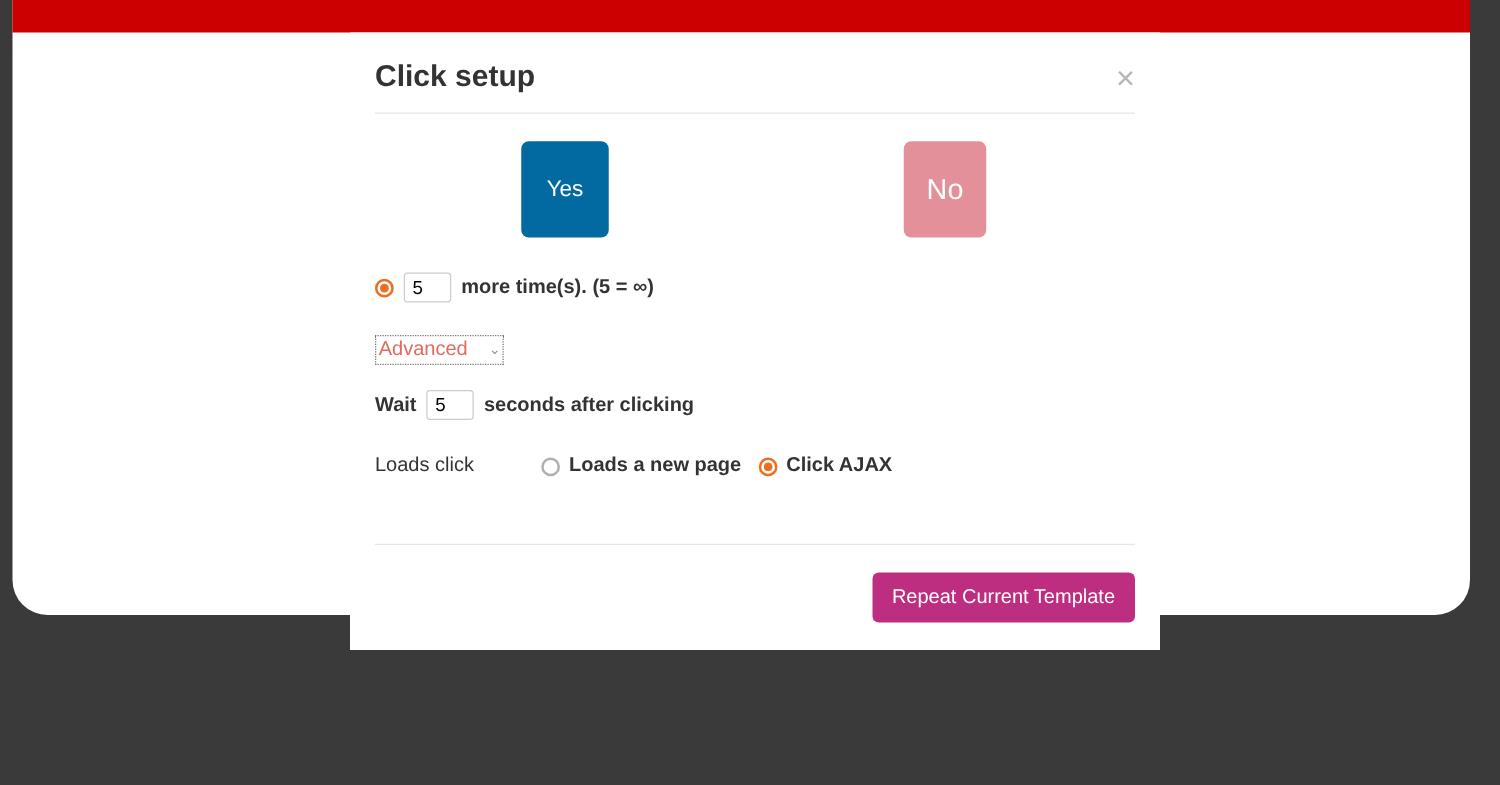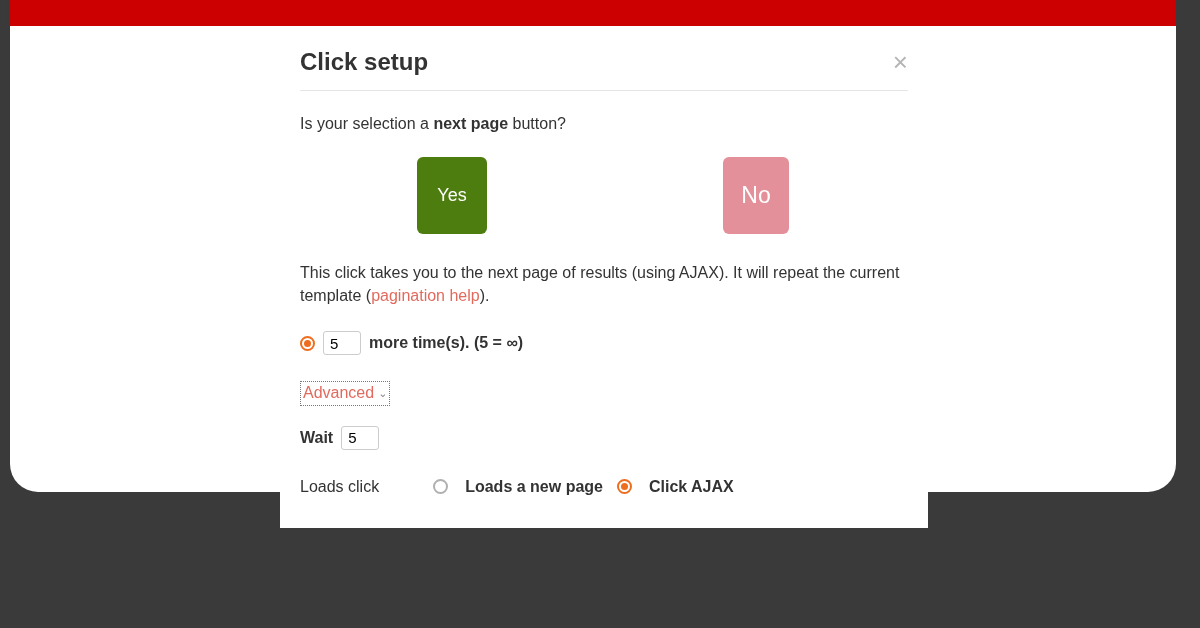--- a/index.html
+++ b/index.html
@@ -58,21 +58,21 @@
     line-height: 1.4;
   }
   .q-line { margin-bottom: 22px; }
   .q-line .bold { font-weight: 700; }
   .yn-row {
     display: flex;
     margin-bottom: 28px;
   }
   .yn-left, .yn-right { flex: 1; display: flex; justify-content: center; }
   .btn-yes {
-    background: #4d7c0f;
+    background: #0369a1;
     color: #fff;
     border: none;
     border-radius: 6px;
     padding: 28px 20px;
     font-size: 18px;
     cursor: pointer;
   }
   .btn-no {
     background: #e4909a;
     color: #fff;
@@ -113,21 +113,21 @@
     border: 1px solid #ccc;
     border-radius: 3px;
     text-align: left;
     padding: 0 6px;
     font-size: 15px;
     font-weight: 400;
   }
   .advanced-toggle {
     display: inline-flex;
     align-items: center;
-    gap: 4px;
+    gap: 17px;
     color: #e16a5e;
     border: 1px dotted #777;
     padding: 0 2px;
     font-size: 16px;
     margin-bottom: 20px;
     cursor: pointer;
   }
   .chev { font-size: 11px; color: #888; }
   .wait-row {
     display: flex;
@@ -136,21 +136,21 @@
     font-weight: 700;
     margin-bottom: 26px;
   }
   .loadtype-row {
     display: flex;
     align-items: center;
     gap: 14px;
     margin-bottom: 20px;
   }
   .loadtype-row .lbl { font-weight: 400; margin-right: 40px; }
-  .loadtype-row .opt { display: flex; align-items: center; gap: 17px; font-weight: 700; }
+  .loadtype-row .opt { display: flex; align-items: center; gap: 7px; font-weight: 700; }
   .modal-footer {
     border-top: 1px solid #e5e5e5;
     margin: 20px 20px 0 20px;
     padding: 22px 0;
     display: flex;
     justify-content: flex-end;
   }
   .btn-primary {
     background: #be2e80;
     color: #fff;
@@ -169,62 +169,60 @@
 
   <div class="modal">
 
     <div class="modal-header">
       <div class="modal-title">Click setup</div>
       <div class="close-btn">×</div>
     </div>
 
     <div class="modal-body">
 
-      <div class="q-line">
-        <span>Is your selection a </span><span class="bold">next page</span><span> button?</span>
-      </div>
 
       <div class="yn-row">
         <div class="yn-left">
           <button class="btn-yes">Yes</button>
         </div>
         <div class="yn-right">
           <button class="btn-no">No</button>
         </div>
       </div>
 
-      <div class="desc">
-        <span>This click takes you to the next page of results (using AJAX). It will repeat the current template (</span><span class="link">pagination help</span><span>).</span>
-      </div>
 
       <div class="repeat-row">
         <span class="radio checked"></span>
         <input class="num-input" value="5" style="">
         <span>more time(s). (5 = ∞)</span>
       </div>
 
       <div class="advanced-toggle">
         <span>Advanced</span>
         <span class="chev">⌄</span>
       </div>
 
       <div class="wait-row">
         <span>Wait</span>
         <input class="num-input" value="5" style="">
+        <span>seconds after clicking</span>
       </div>
 
       <div class="loadtype-row">
         <span class="lbl">Loads click</span>
         <span class="opt">
           <span class="radio empty"></span>
           <span>Loads a new page</span>
         </span>
         <span class="opt">
           <span class="radio checked"></span>
           <span>Click AJAX</span>
         </span>
       </div>
 
     </div>
 
+    <div class="modal-footer">
+      <button class="btn-primary">Repeat Current Template</button>
+    </div>
 
   </div>
 </div>
 
 </body></html>

